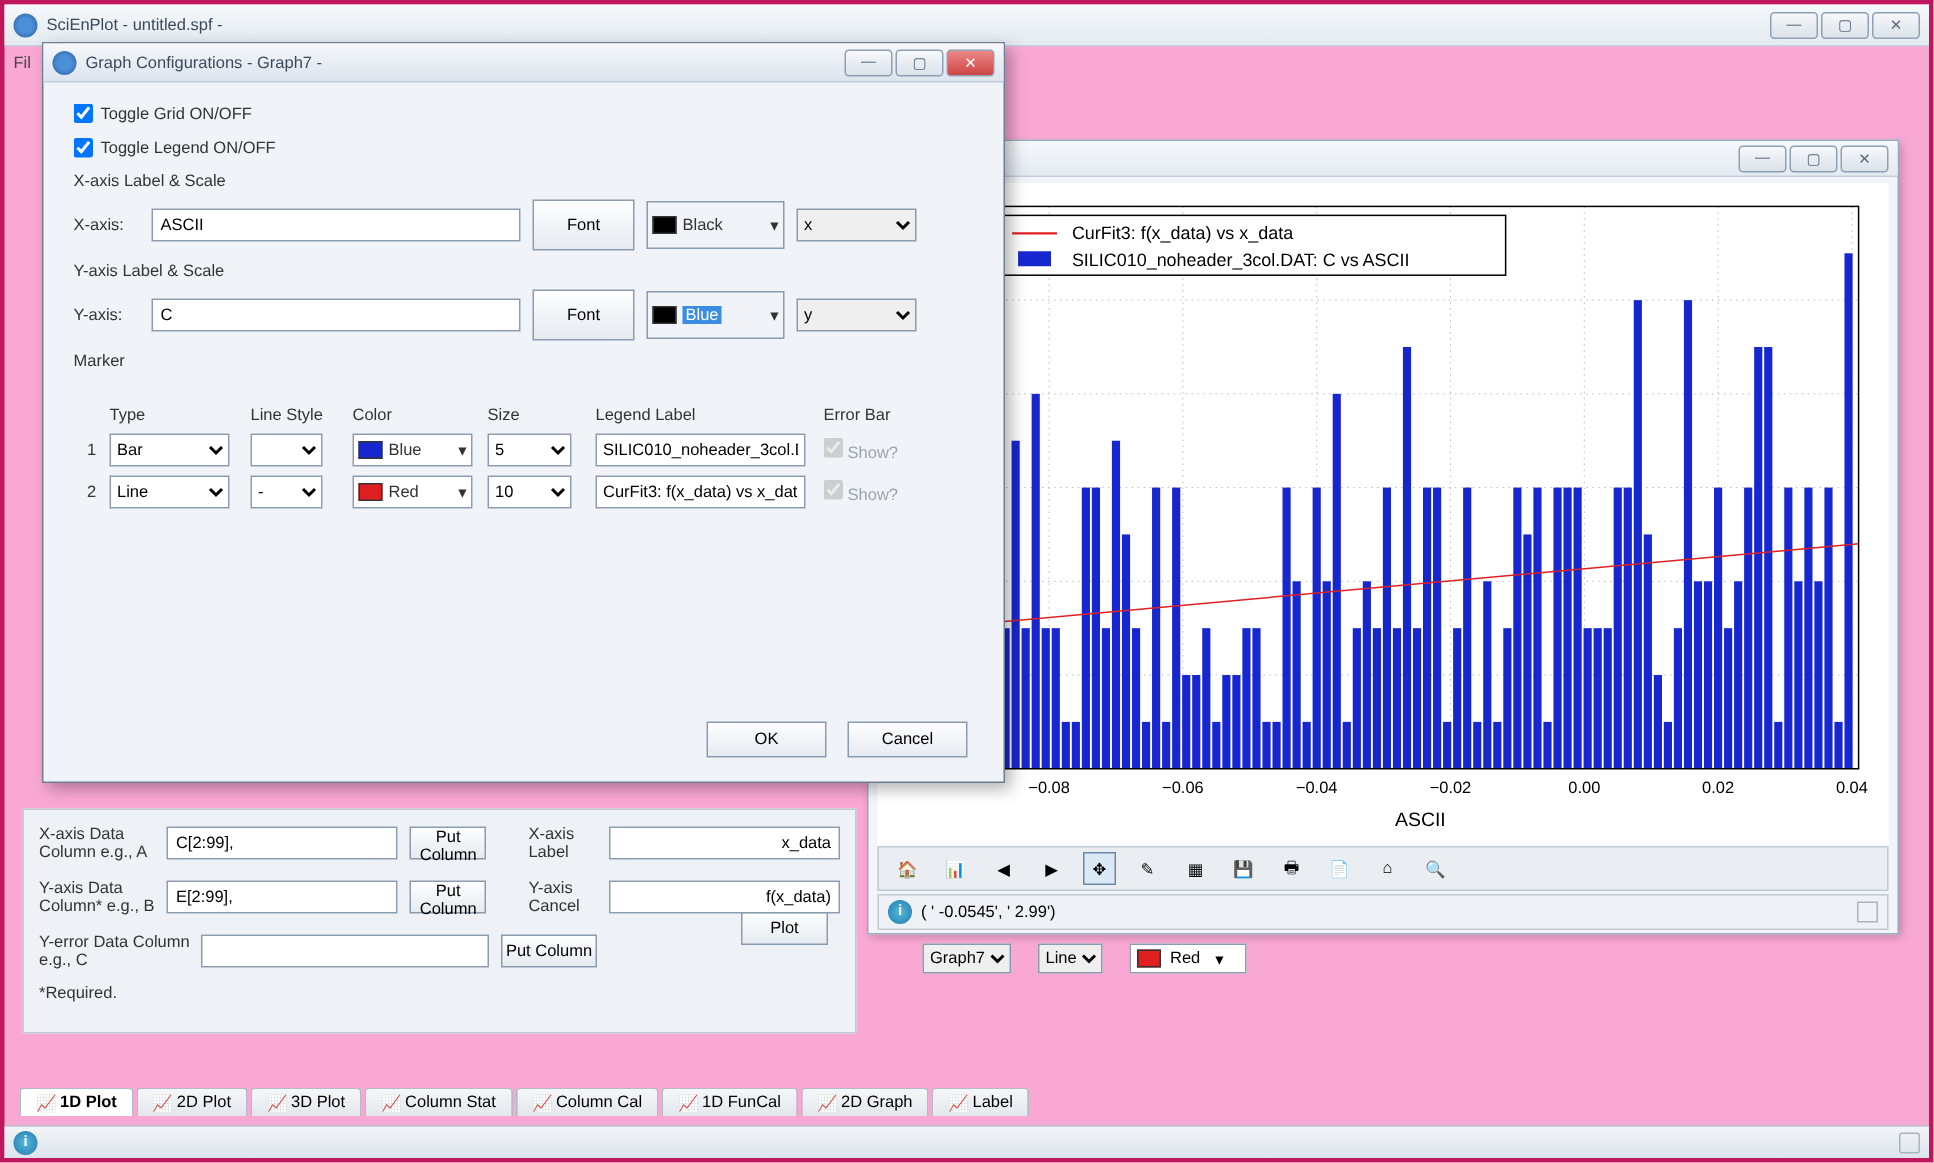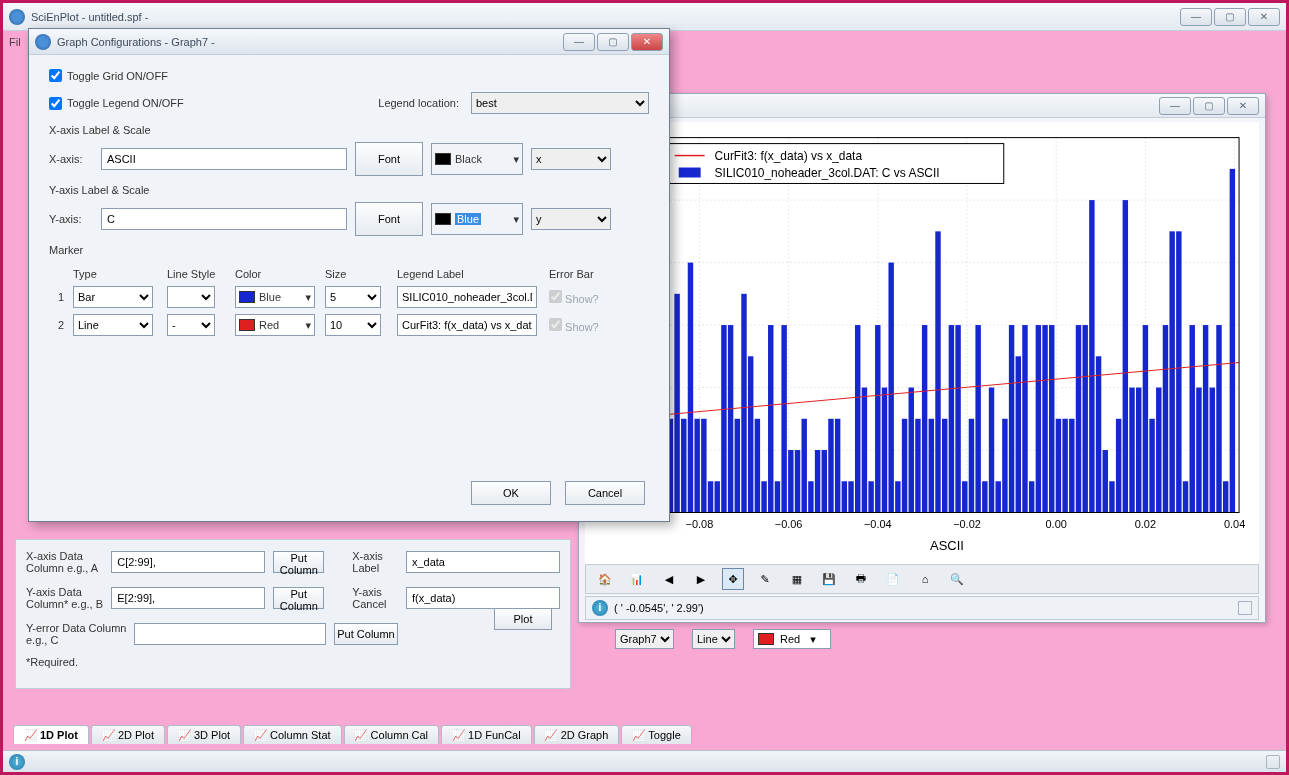--- a/index.html
+++ b/index.html
@@ -16,21 +16,21 @@
 
 .menubar-stub { height: 22px; padding-left: 6px; display: flex; align-items: center; color: #444; }
 
 
 .data-panel { position: absolute; left: 12px; top: 536px; width: 556px; height: 150px; background: #eef1f5; border: 1px solid #c2cad4; padding: 8px 10px; }
 .data-row { display: flex; align-items: center; margin-bottom: 8px; height: 28px; }
 .data-row .lbl { width: 108px; color: #333; font-size: 11px; line-height: 1.1; }
 .data-row input[type=text] { width: 192px; height: 22px; border: 1px solid #8c9cb0; padding: 2px 5px; background: #fff; }
 .data-row .put-btn { margin-left: 8px; width: 64px; height: 22px; border: 1px solid #8c9cb0; background: linear-gradient(#fdfefe,#e6ebf1); cursor: pointer; }
 .data-row .ax-lbl { margin-left: 28px; width: 68px; color: #333; }
-.data-row .ax-input { width: 62px; height: 22px; border: 1px solid #8c9cb0; padding: 2px 4px; background: #fff; }
+.data-row .ax-input { width: 62px; height: 22px; border: 1px solid #8c9cb0; padding: 2px 4px; background: #fff; text-align: right; }
 .plot-btn { margin-left: 496px; width: 58px; height: 22px; border: 1px solid #8c9cb0; background: linear-gradient(#fdfefe,#e6ebf1); cursor: pointer; margin-top: -30px; position: absolute; }
 .req-note { margin-top: 6px; color: #333; }
 
 
 .tabs-strip { position: absolute; left: 10px; bottom: 28px; right: 10px; height: 22px; display: flex; align-items: end; gap: 2px; }
 .tab { padding: 3px 10px; background: linear-gradient(#f5f7f9,#e2e7ed); border: 1px solid #b2bcc9; border-bottom: none; border-radius: 3px 3px 0 0; cursor: pointer; display: flex; align-items: center; gap: 4px; }
 .tab.active { background: #fefefe; font-weight: bold; }
 .tab .ticon { width: 12px; height: 12px; display: inline-block; }
 
 
@@ -60,21 +60,21 @@
 .legend-loc-select { margin-left: auto; width: 178px; height: 22px; border: 1px solid #8c9cb0; }
 
 .section-lbl { margin-top: 8px; margin-bottom: 6px; color: #333; }
 .axis-row { display: flex; align-items: center; gap: 8px; margin-bottom: 8px; }
 .axis-row .albl { width: 44px; }
 .axis-row input[type=text] { width: 246px; height: 22px; border: 1px solid #8c9cb0; padding: 2px 5px; }
 .axis-row .font-btn { width: 68px; height: 34px; border: 1px solid #8c9cb0; background: linear-gradient(#fdfefe,#e6ebf1); cursor: pointer; }
 .axis-row .colsel { width: 92px; height: 32px; border: 1px solid #8c9cb0; display: flex; align-items: center; padding: 0 3px; gap: 4px; }
 .axis-row .varsel { width: 80px; height: 22px; border: 1px solid #8c9cb0; }
 
-.marker-section { border: 1px solid #c2cad4; padding: 10px; margin-top: 12px; }
+.marker-section { border: 1px solid #c2cad4; padding: 10px; margin-top: 24px; }
 .mhdr { display: flex; gap: 0; margin-bottom: 6px; }
 .mhdr span { font-size: 11px; color: #333; }
 .mhdr .c-type{width:94px;margin-left:24px}.mhdr .c-ls{width:68px}.mhdr .c-col{width:90px}.mhdr .c-sz{width:72px}.mhdr .c-ll{width:152px}.mhdr .c-eb{width:60px}
 .mrow { display: flex; align-items: center; gap: 0; margin-bottom: 6px; }
 .mrow .rn { width: 24px; text-align: center; }
 .mrow select, .mrow .msel { height: 22px; border: 1px solid #8c9cb0; background: #fff; }
 .mrow .type-sel{width:80px;margin-right:14px}
 .mrow .ls-sel{width:48px;margin-right:20px}
 .mrow .col-sel{width:80px;margin-right:10px}
 .mrow .sz-sel{width:56px;margin-right:16px}
@@ -327,21 +327,21 @@
       <div class="tab">
         <span class="ticon">📈</span>
         <span>1D FunCal</span>
       </div>
       <div class="tab">
         <span class="ticon">📈</span>
         <span>2D Graph</span>
       </div>
       <div class="tab">
         <span class="ticon">📈</span>
-        <span>Toggle</span>
+        <span>Label</span>
       </div>
     </div>
 
   <div class="statusbar">
     <div class="status-info">i</div>
     <span style="margin-left:auto;width:14px;height:14px;border:1px solid #aab4c0;border-radius:2px"></span>
   </div>
 </div>
 
 <div class="dialog">
@@ -356,24 +356,20 @@
   </div>
   <div class="dialog-body">
     <div class="chk-row">
       <input type="checkbox" checked="" style="">
       <label>Toggle Grid ON/OFF</label>
     </div>
     <div class="chk-row" style="justify-content:space-between">
       <span style="display:flex;align-items:center">
         <input type="checkbox" checked="" style="">
         <label style="margin-left:5px">Toggle Legend ON/OFF</label>
-      </span>
-      <span style="display:flex;align-items:center;gap:12px">
-        <span>Legend location:</span>
-        <select class="legend-loc-select"><option>best</option></select>
       </span>
     </div>
 
     <div class="section-lbl">X-axis Label &amp; Scale</div>
     <div class="axis-row">
       <span class="albl">X-axis:</span>
       <input type="text" value="ASCII" style="">
       <button class="font-btn">Font</button>
       <span class="colsel">
           <span class="color-swatch" style="background:#000"></span>

